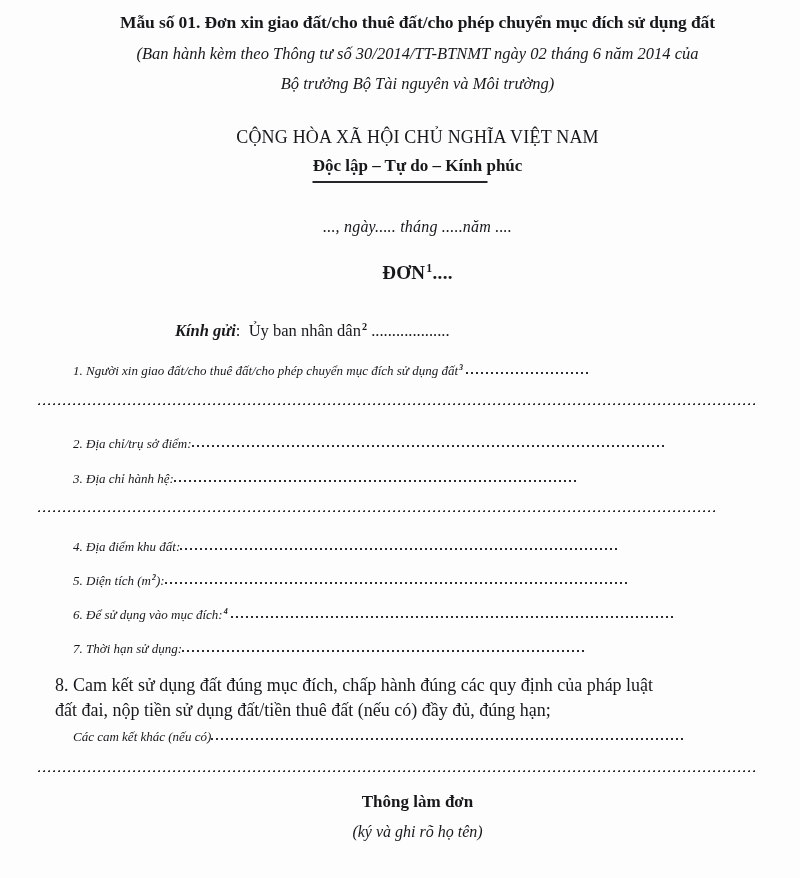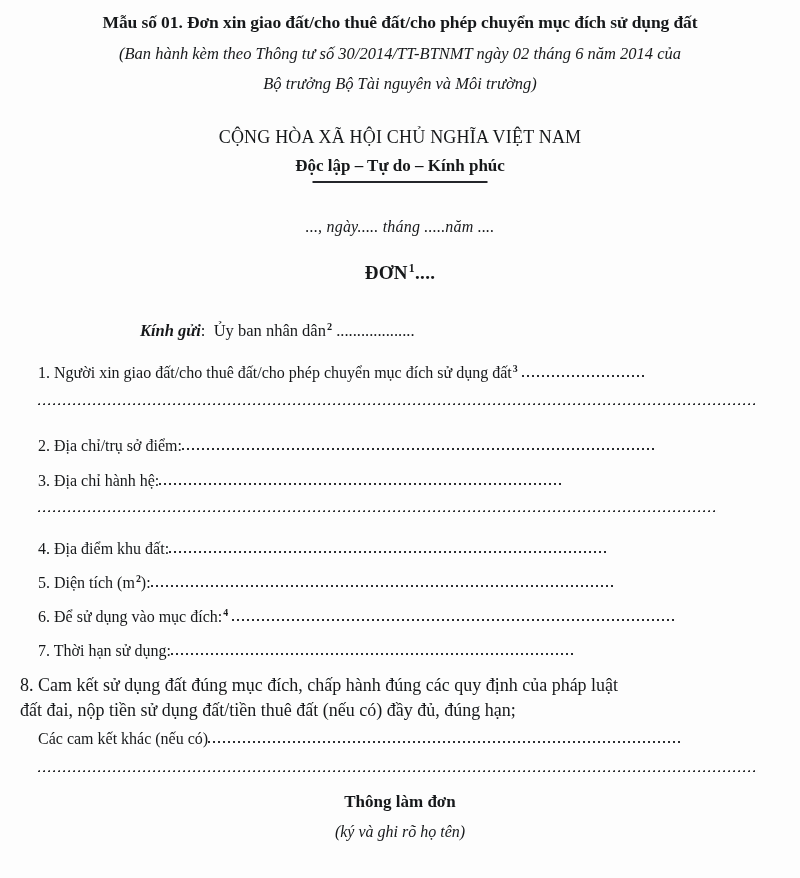--- a/index.html
+++ b/index.html
@@ -22,20 +22,21 @@
   .sheet {
     position: absolute;
     inset: 0;
     background: #fdfdfd;
   }
 
   
   .row {
     position: absolute;
     box-sizing: border-box;
+    padding-left: 35px;
   }
 
   sup {
     font-size: 0.62em;
     vertical-align: super;
     line-height: 0;
     font-weight: bold;
     padding-left: 1px;
   }
 
@@ -102,22 +103,23 @@
   #addressee-row {
     left: 140px; top: 321px;
     font-size: 16.5px;
     white-space: nowrap;
   }
   #addressee-row .lbl { font-weight: bold; font-style: italic; }
 
   
   .item {
     left: 38px;
-    font-size: 16px;
+    font-size: 13px;
     line-height: 1.32;
+    font-style: italic;
   }
 
   
   .dots {
     display: inline-block;
     height: 1em;
     vertical-align: baseline;
     background-image: radial-gradient(circle at 1.1px 86%, #2a2c2f 0.95px, rgba(0,0,0,0) 1.15px);
     background-size: 5px 100%;
     background-repeat: repeat-x;

